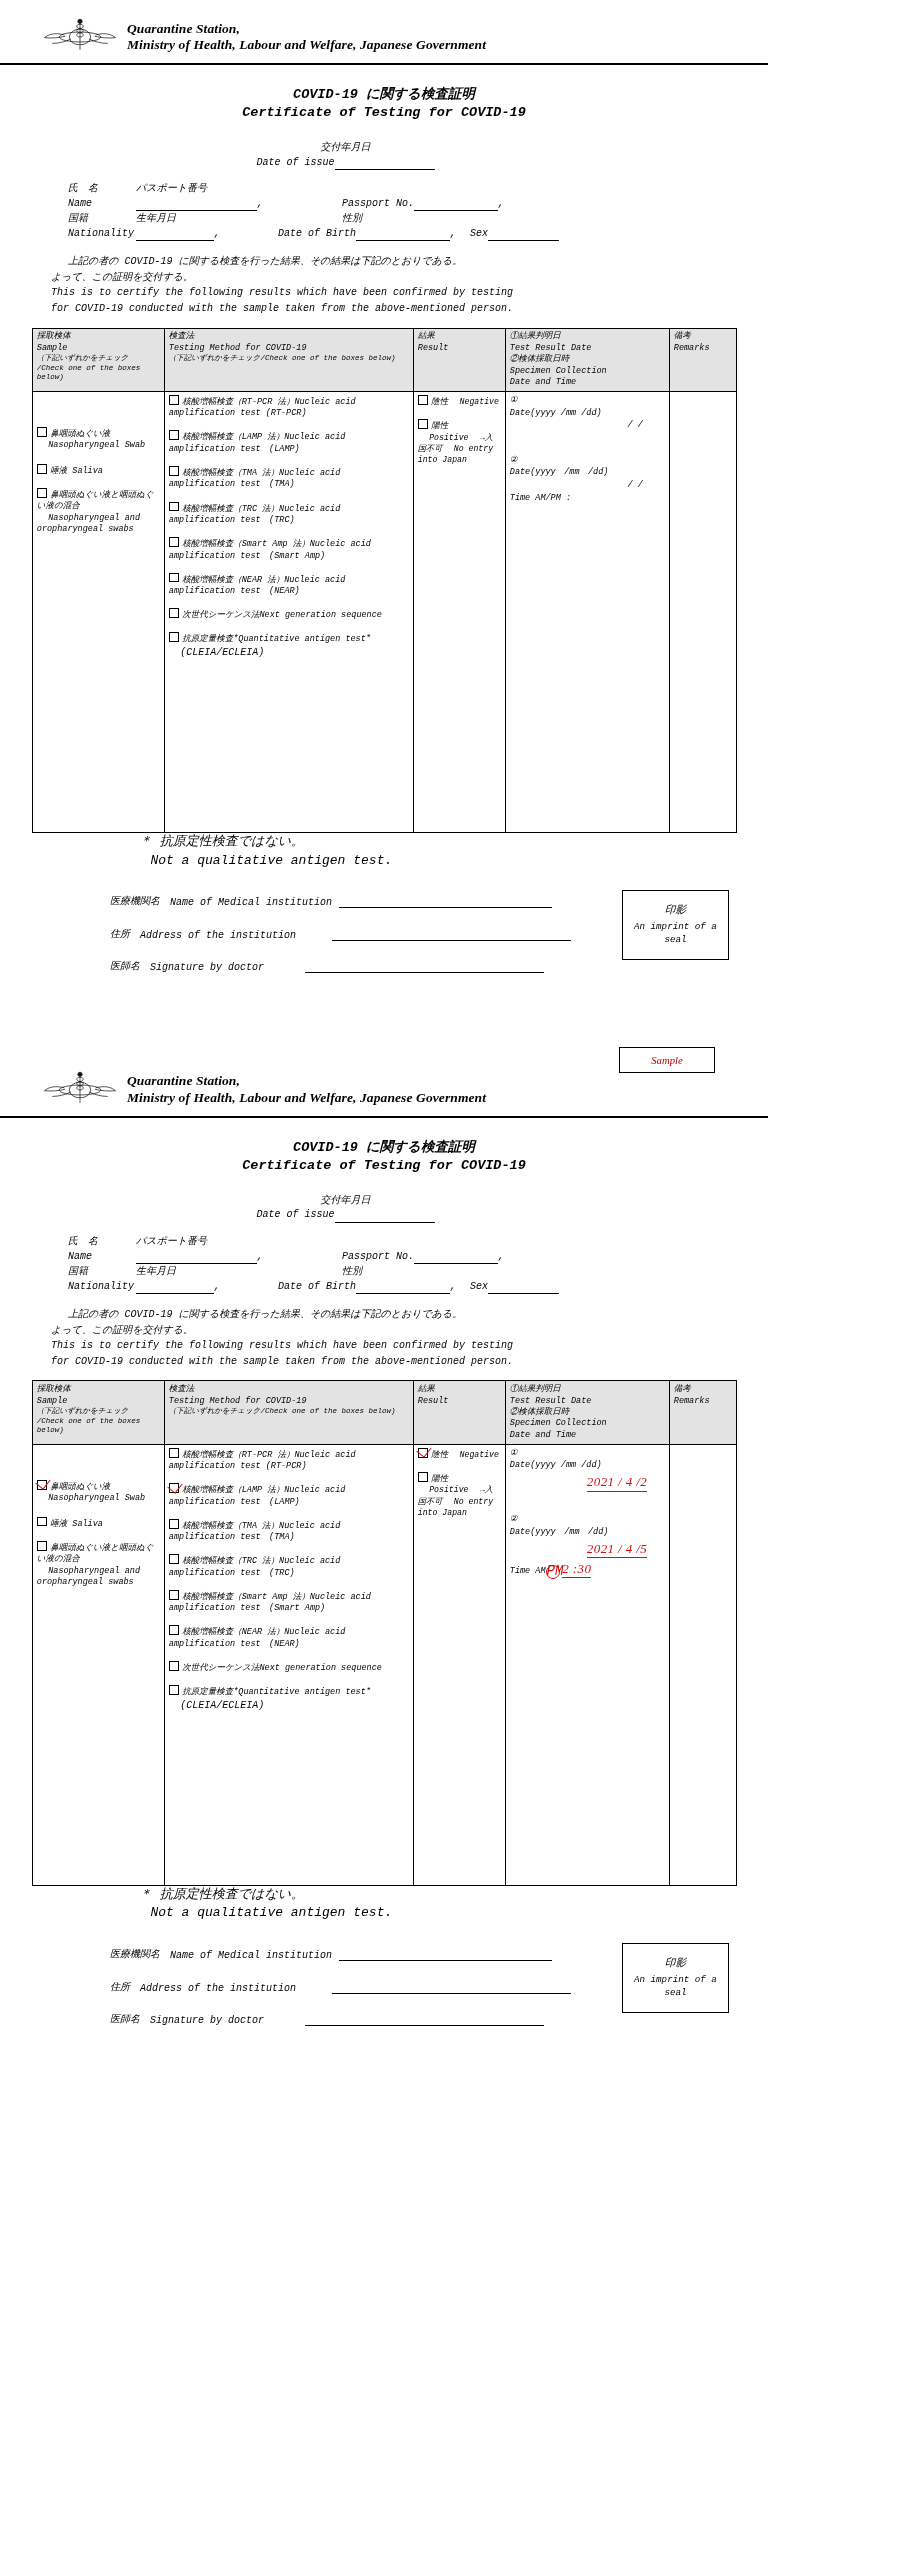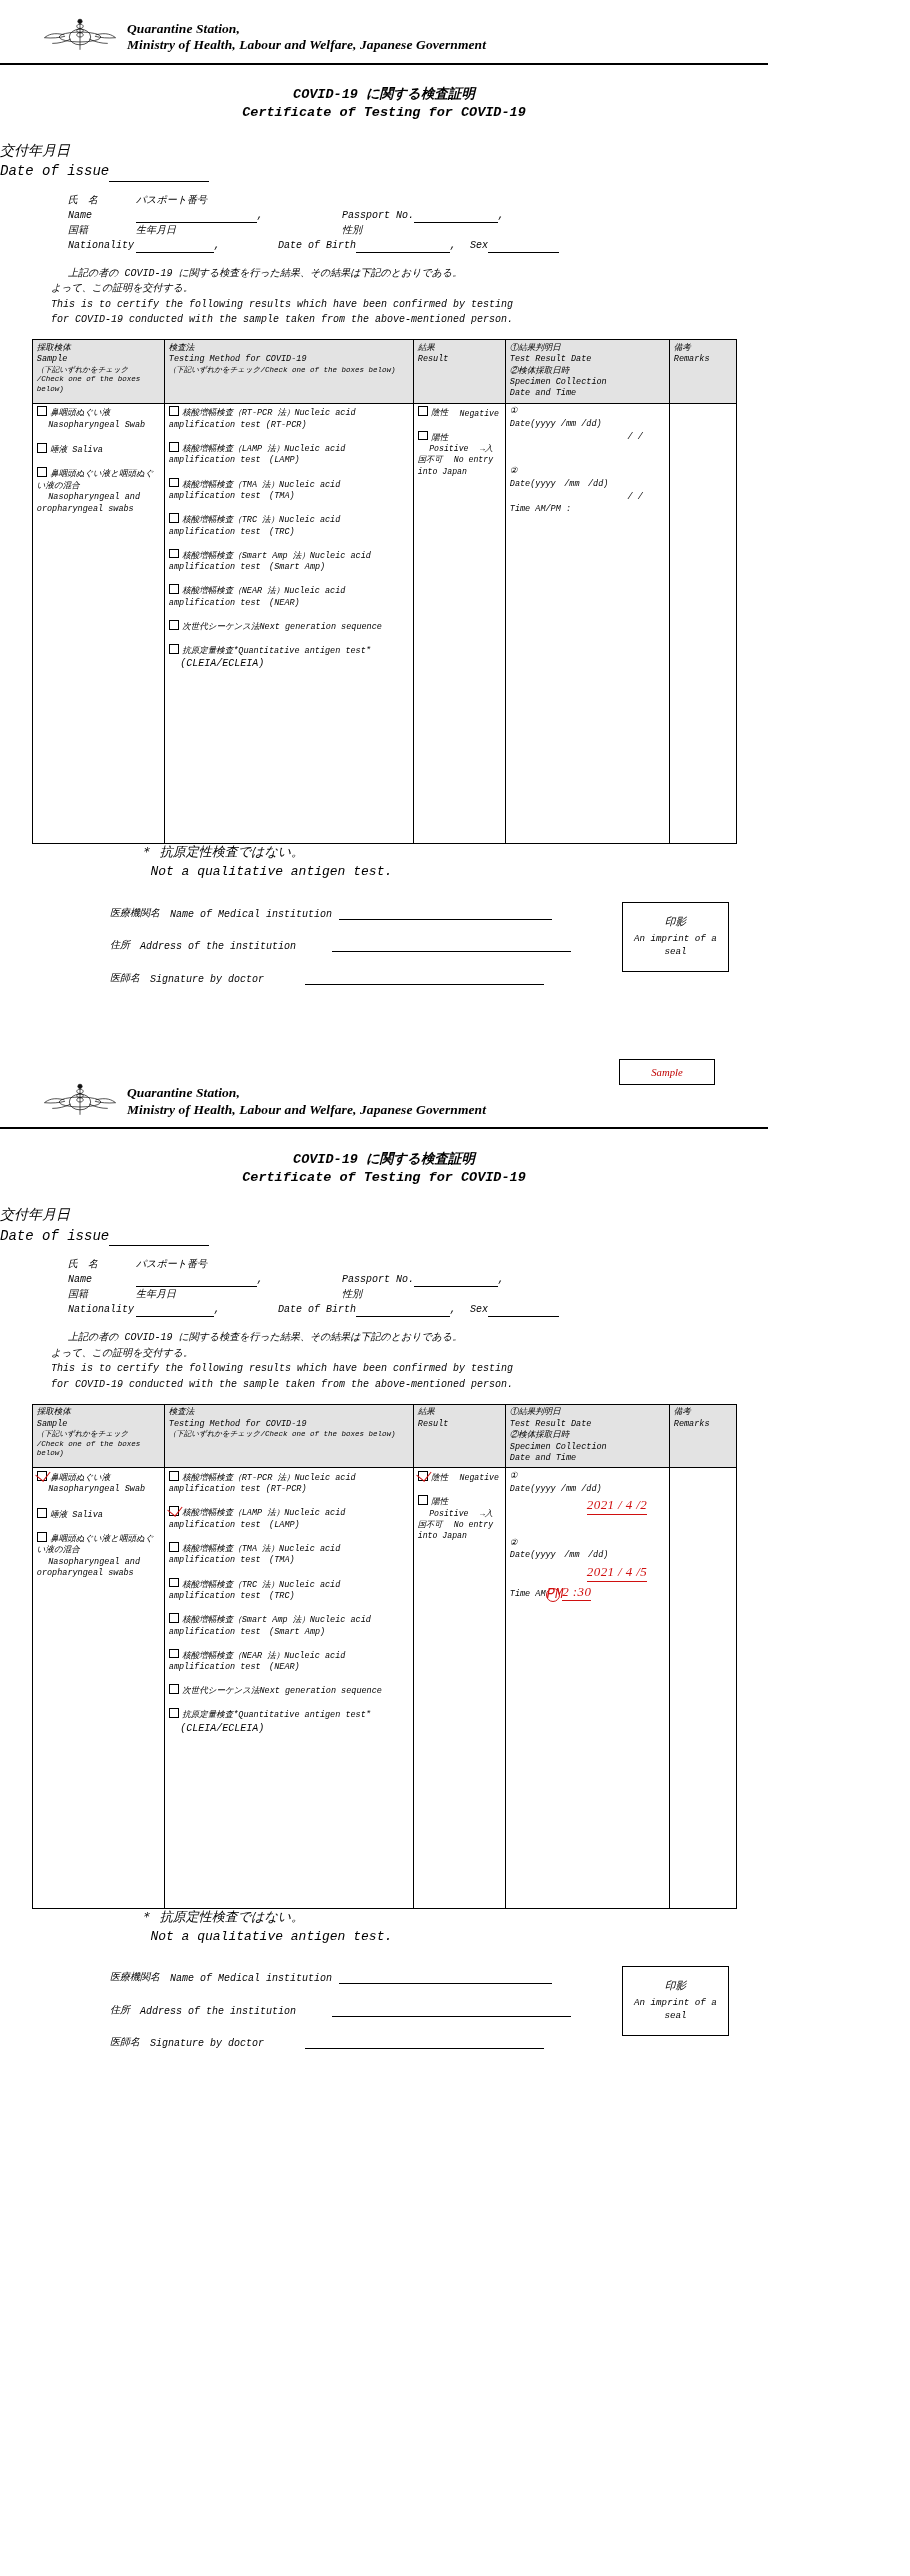--- a/index.html
+++ b/index.html
@@ -58,24 +58,24 @@
     font-family:"Liberation Mono", monospace;
     font-size:13.5px;
     line-height:1.35;
     font-weight:700;
     margin-top:21.3px;
   }
   .title .l2{letter-spacing:0px;}
   
   .issue{
     margin-top:18.5px;
-    text-align:left;
+    text-align:center;
     padding-right:77px;
     font-family:"Liberation Mono", monospace;
-    font-size:14px;
+    font-size:10px;
     line-height:1.45;
   }
   .ul{display:inline-block;border-bottom:0.7px solid #000;min-width:100px;height:1.05em;vertical-align:bottom;}
   
   .ident{
     margin-top:11.4px;
     padding-left:68px;
     font-family:"Liberation Mono", monospace;
     font-size:10px;
     line-height:1.5;
@@ -126,21 +126,21 @@
   .ck{
     display:inline-block;
     width:7.8px;height:7.8px;
     border:0.7px solid #000;
     margin-right:3.6px;
     vertical-align:-0.7px;
     position:relative;
     background:#fff;
   }
   .grp{margin-bottom:10.7px;}
-  .grp.first{margin-bottom:12px;}
+  .grp.first{margin-bottom:12px;margin-top:32px;}
   .sub{font-size:10px;padding-left:11.4px;display:block;line-height:1.3;}
   .samp .en{padding-left:11.4px;}
   .res .en{padding-left:11.4px;font-size:8.2px;}
   .datecol div{margin-bottom:1.4px;}
   .note{
     width:704px;margin:0 auto 0 auto;
     padding-left:107px;
     font-family:"Liberation Mono", monospace;
     font-size:13px;line-height:1.45;
     box-sizing:border-box;

